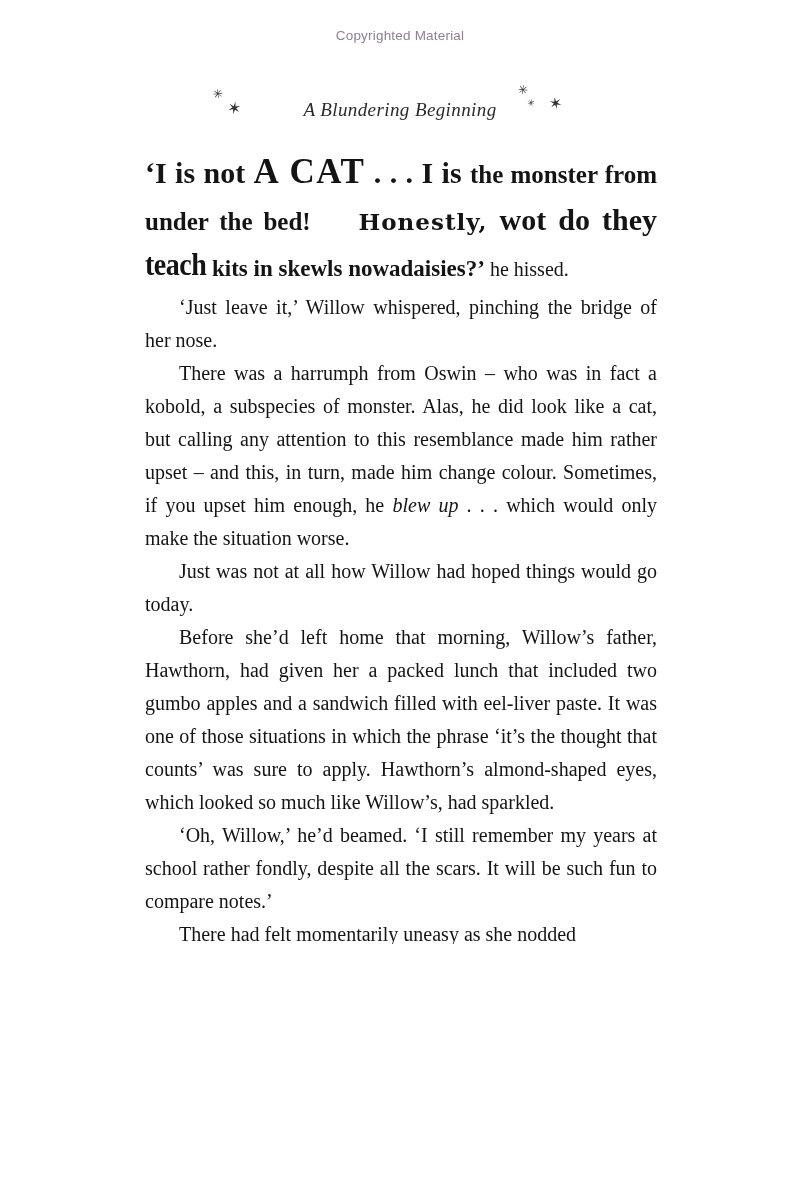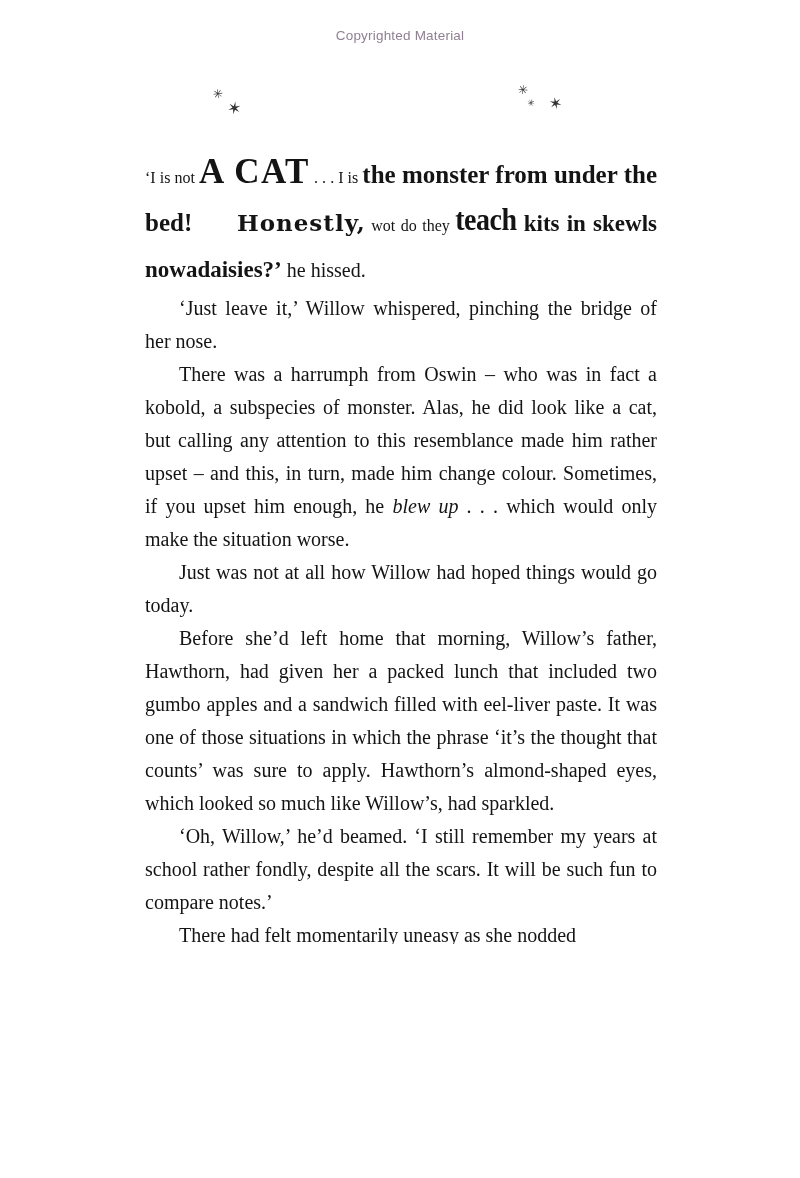--- a/index.html
+++ b/index.html
@@ -54,21 +54,21 @@
     width: 512px;
     font-size: 20px;
     line-height: 33px;
     text-align: justify;
     color: #141414;
   }
   .body-text p { margin: 0; text-indent: 34px; }
   .body-text p.p-monster { text-indent: 0; line-height: 44px; }
 
   
-  .r-bold   { font-weight: normal; font-size: 16px; }
+  .r-bold   { font-weight: bold; font-size: 30px; }
   .r-huge   { font-weight: bold; font-size: 35px; letter-spacing: 1.5px; }
   .r-big    { font-weight: bold; font-size: 25px; }
   .r-slab   { font-weight: bold; font-size: 23px; font-family: "DejaVu Serif", serif; letter-spacing: 1px; margin-left: 37px; }
   .r-tall   { font-weight: bold; font-size: 28px; display: inline-block; transform: scaleY(1.15); transform-origin: 50% 80%; letter-spacing: -0.5px; }
   .r-bold2  { font-weight: bold; font-size: 23px; }
   .r-plain  { font-size: 20px; }
   .r-italic { font-style: italic; }
 
   .page-footer { position: absolute; top: 1020px; left: 0; width: 100%; height: 158px; }
   .page-number {
@@ -85,20 +85,21 @@
 </head>
 <body>
 
 <div class="page">
 
   <div class="copyright top">Copyrighted Material</div>
 
   <div class="chapter-header">
     <span class="star l1">✳</span>
     <span class="star l2">✶</span>
+    <span class="chapter-title">A Blundering Beginning</span>
     <span class="star r1">✳</span>
     <span class="star r2">✶</span>
     <span class="star r3">✳</span>
   </div>
 
   <div class="body-text">
 
     <p class="p-monster"><span class="r-bold">‘I is not </span><span class="r-huge">A CAT</span><span class="r-bold"> . . . I is </span><span class="r-big">the monster from under the bed! </span><span class="r-slab">Honestly,</span><span class="r-bold"> wot do they </span><span class="r-tall">teach</span><span class="r-bold2"> kits in skewls nowadaisies?’</span><span class="r-plain"> he hissed.</span></p>
 
     <p>‘Just leave it,’ Willow whispered, pinching the bridge of her nose.</p>

